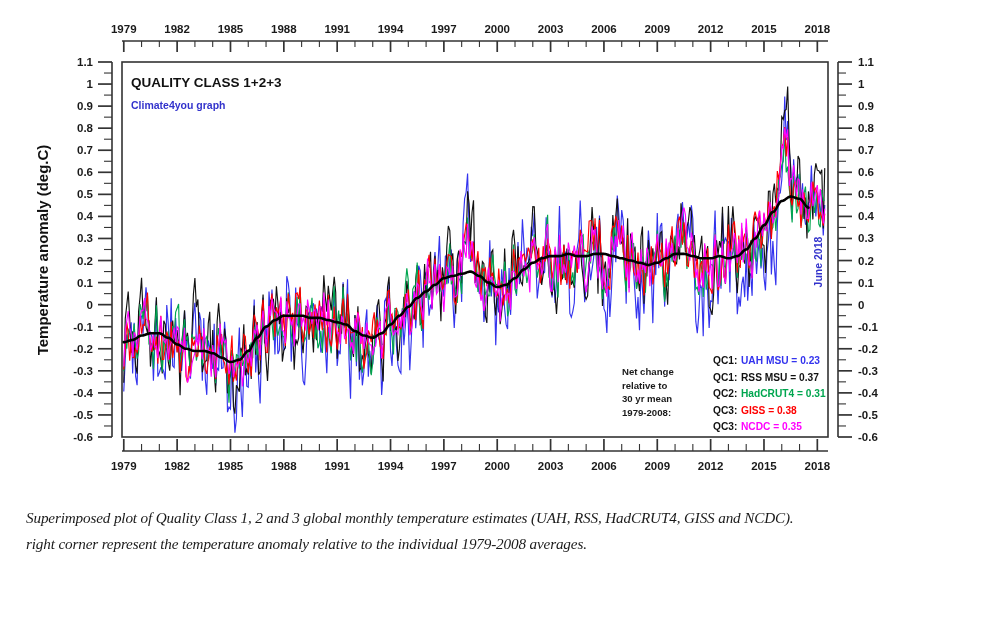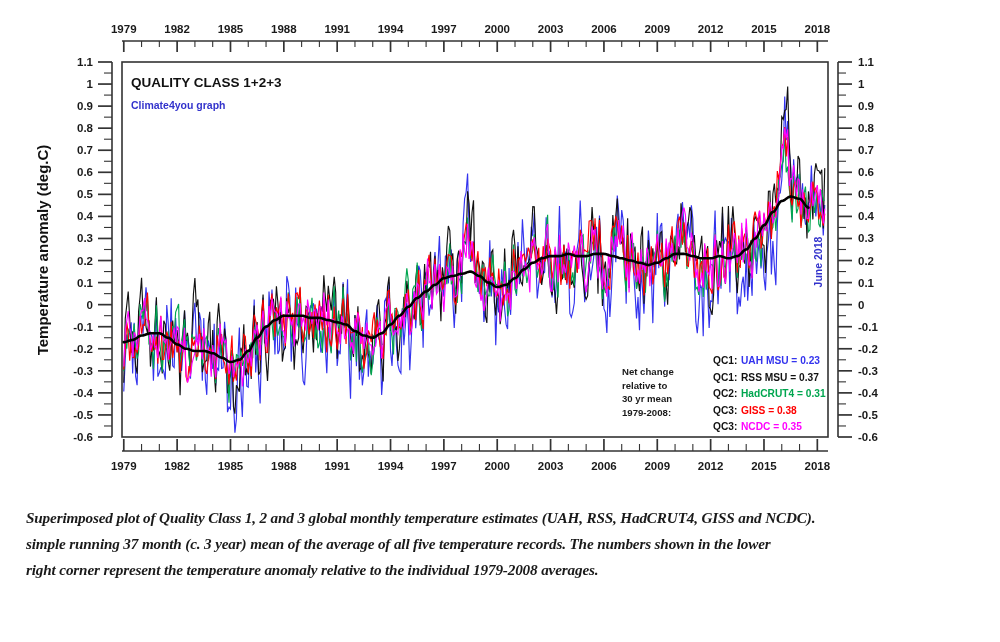--- a/index.html
+++ b/index.html
@@ -32,21 +32,21 @@
     display: block;
   }
   
   #caption {
     position: absolute;
     left: 26px;
     top: 505px;
     width: 948px;
     font-family: "Liberation Serif", serif;
     font-style: italic;
-    font-weight: bold;
+    font-weight: normal;
     font-size: 15.2px;
     line-height: 26px;
     color: #1a1a1a;
     letter-spacing: -0.15px;
   }
   #caption p {
     margin: 0;
   }
   .tick-label {
     font-family: "Liberation Sans", sans-serif;
@@ -374,17 +374,16 @@
             <text x="741" y="430" class="legend-text" text-anchor="start" fill="#ff00ff">NCDC = 0.35</text>
           </g>
         </g>
 
       <text id="end-label" class="endlabel" x="822" y="262" transform="rotate(-90 822 262)" text-anchor="middle">June 2018</text>
     </svg>
   </div>
 
   <div id="caption">
     <p>Superimposed plot of Quality Class 1, 2 and 3 global monthly temperature estimates (UAH, RSS, HadCRUT4, GISS and NCDC).</p>
-    <p>simple running 37 month (c. 3 year) mean of the average of all five temperature records. The numbers shown in the lower</p>
     <p>right corner represent the temperature anomaly relative to the individual 1979-2008 averages.</p>
   </div>
 
 </div>
 
 </body></html>

